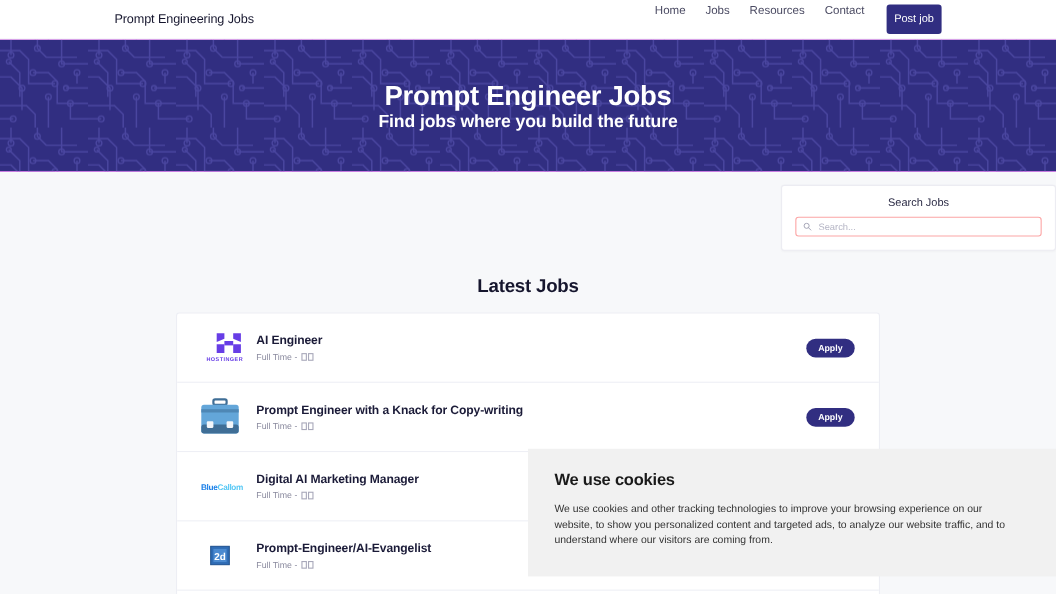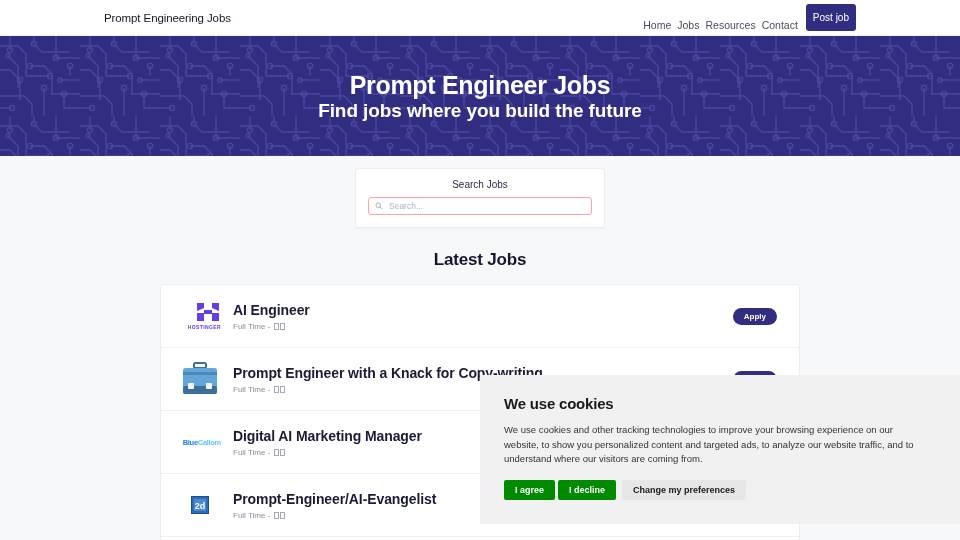--- a/index.html
+++ b/index.html
@@ -24,22 +24,22 @@
   .brand {
     font-size: 11.5px;
     font-weight: 400;
     letter-spacing: -0.1px;
     color: #16162e;
     white-space: nowrap;
   }
   .nav-links {
     margin-left: auto;
     display: flex;
-    align-items: flex-end;
-    gap: 6px;
+    align-items: flex-start;
+    gap: 18px;
   }
   .nav-link {
     font-size: 10.5px;
     color: #4b4b63;
     text-decoration: none;
     white-space: nowrap;
     cursor: pointer;
   }
   .nav-cta {
     font-size: 10px;
@@ -70,30 +70,30 @@
   }
   .hero-inner { position: relative; z-index: 2; text-align: center; }
   .hero-title {
     font-size: 25px;
     font-weight: 700;
     color: #ffffff;
     letter-spacing: -0.3px;
     line-height: 1.2;
   }
   .hero-sub {
-    font-size: 19px;
+    font-size: 16px;
     font-weight: 700;
     color: #ffffff;
     letter-spacing: -0.1px;
   }
 
   
   .search-wrap {
     display: flex;
-    justify-content: center;
+    justify-content: flex-end;
     margin-top: 12px;
   }
   .search-card {
     width: 250px;
     background: #ffffff;
     border: 1px solid #ececf2;
     border-radius: 3px;
     padding: 10px 12px 12px 12px;
     box-shadow: 0 1px 2px rgba(16,16,40,0.03);
   }
@@ -160,21 +160,21 @@
   .job-logo {
     width: 46px; height: 42px;
     flex: 0 0 46px;
     display: flex;
     align-items: center;
     justify-content: center;
     margin-right: 10px;
   }
   .job-info { flex: 1 1 auto; min-width: 0; }
   .job-title {
-    font-size: 14px;
+    font-size: 11px;
     font-weight: 700;
     color: #1b1b38;
     letter-spacing: -0.1px;
     white-space: nowrap;
     overflow: hidden;
   }
   .job-meta {
     margin-top: 4px;
     font-size: 8px;
     color: #8a8a9e;
@@ -419,18 +419,13 @@
   <div class="job-row">
     
     
   </div>
 
 </section>
 
 <aside class="cookie-banner">
   <div class="cookie-title">We use cookies</div>
   <p class="cookie-text">We use cookies and other tracking technologies to improve your browsing experience on our website, to show you personalized content and targeted ads, to analyze our website traffic, and to understand where our visitors are coming from.</p>
-  <div class="cookie-actions">
-    <button class="btn-agree">I agree</button>
-    <button class="btn-decline">I decline</button>
-    <button class="btn-prefs">Change my preferences</button>
-  </div>
 </aside>
 
 </body></html>

